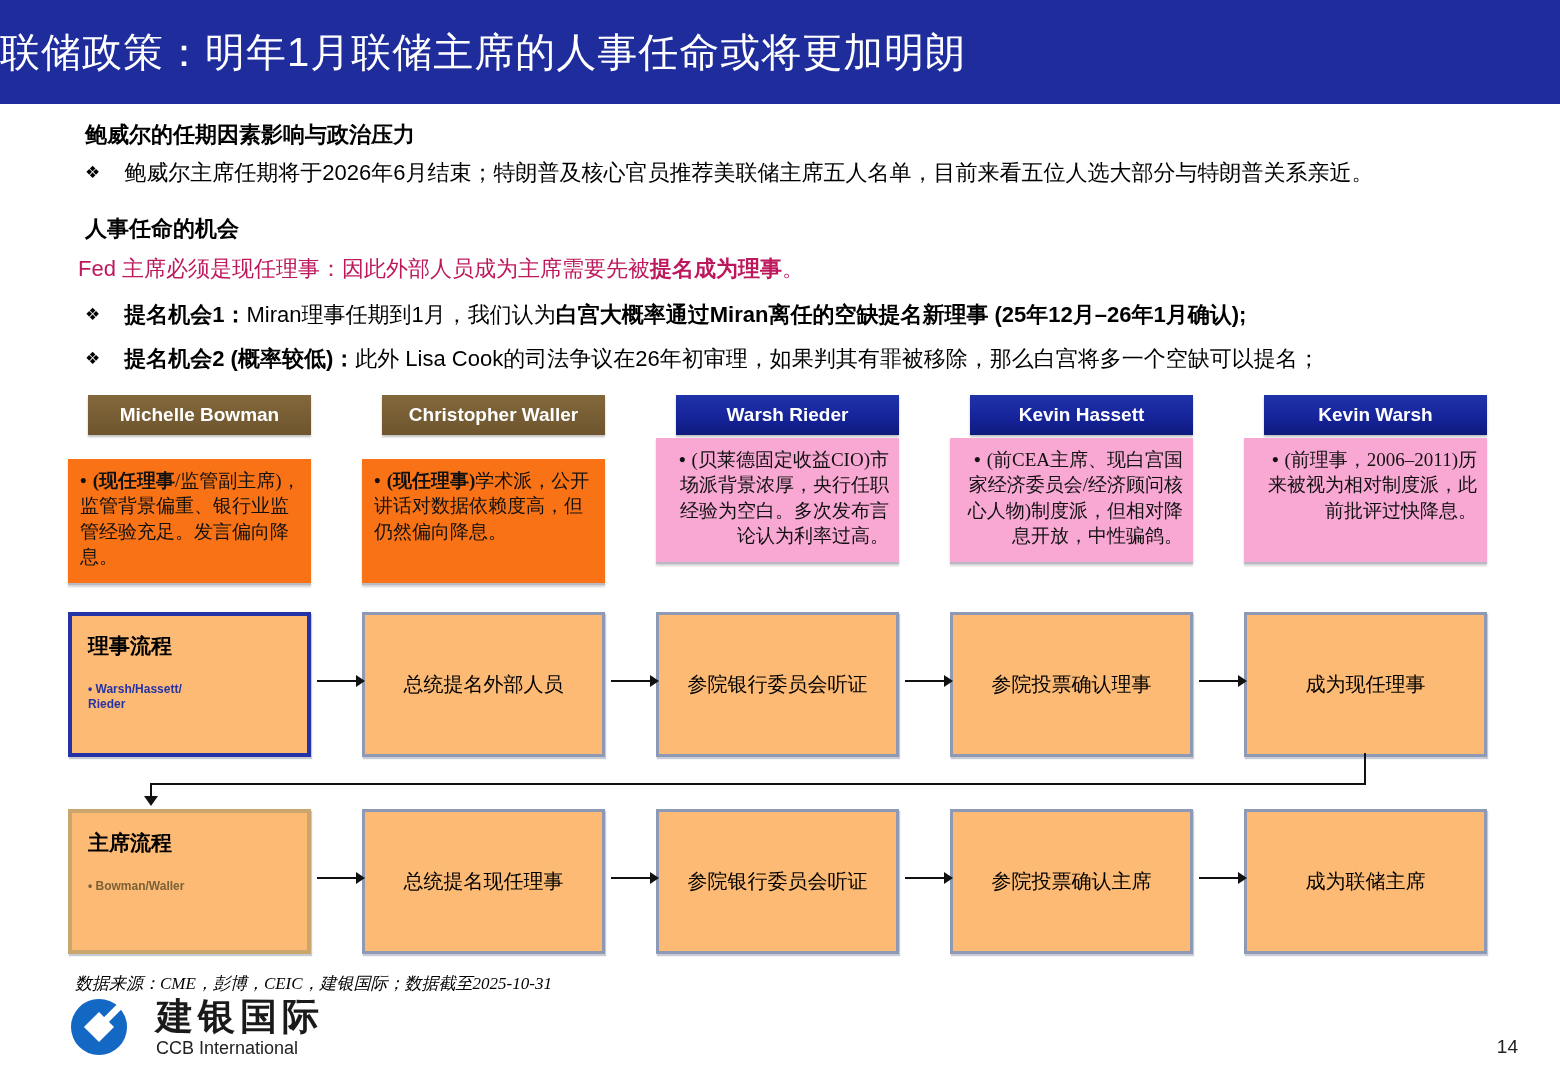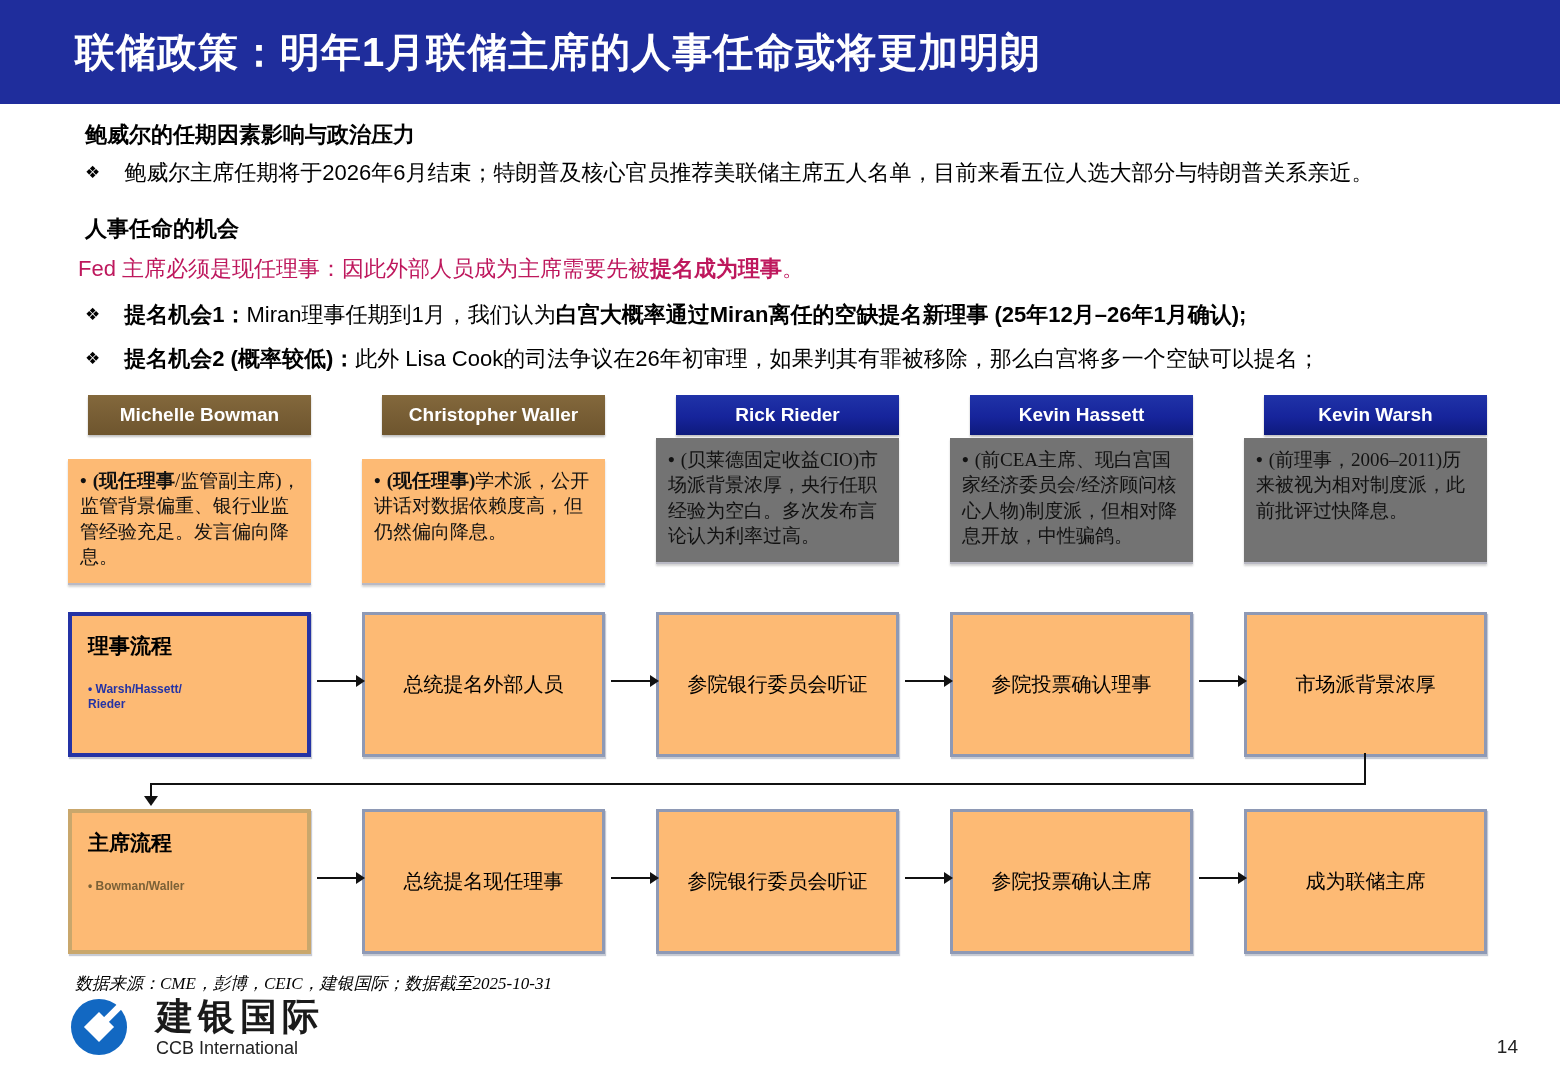--- a/index.html
+++ b/index.html
@@ -3,42 +3,42 @@
 <meta charset="utf-8">
 <style>
   * { margin:0; padding:0; box-sizing:border-box; }
   html,body { background:#ffffff; }
   body { font-family:"Liberation Sans","DejaVu Sans",sans-serif; color:#111; }
   .slide { position:relative; width:1560px; height:1080px; background:#fff; overflow:hidden; }
 
   
   .titlebar { position:absolute; left:0; top:0; width:1560px; height:104px;
               background:#1f2d9c; display:flex; align-items:center; }
-  .titlebar h1 { color:#fff; font-size:40px; font-weight:bold; padding-left:75px; letter-spacing:1px; }
+  .titlebar h1 { color:#fff; font-size:40px; font-weight:normal; letter-spacing:1px; }
 
   
   .sec-h { position:absolute; left:85px; font-size:22px; font-weight:bold; color:#000; }
   .line  { position:absolute; font-size:22px; color:#be185d; width:1430px; }
   .bullet { position:absolute; left:85px; width:1430px; font-size:22px; color:#000; display:flex; }
   .bullet .marker { font-size:17px; margin-right:24px; line-height:30px; flex:none; }
   .bold { font-weight:bold; }
 
   
   .cards { position:absolute; left:68px; top:395px; width:1421px; display:flex; gap:51px; }
   .card { width:243px; flex:none; }
   .card-head { height:40px; display:flex; align-items:center; justify-content:center;
                color:#fff; font-size:19px; font-weight:bold; margin-bottom:3px;
                box-shadow:0 2px 2px rgba(0,0,0,.25);margin-left:20px; }
   .card.gold .card-head { background:linear-gradient(#83683c,#6e552e); }
   .card.blue .card-head { background:linear-gradient(#2033a8 0%,#16249b 55%,#0d1a7c 100%); }
   .card-body { height:126px; padding:9px 10px 9px 12px; font-family:"Liberation Serif","DejaVu Serif",serif;
                font-size:19px; line-height:1.33; border-bottom:2px solid #b9b9c4;
                box-shadow:0 2px 2px rgba(0,0,0,.18); }
-  .card.gold .card-body { background:#fdba74;margin-top:24px; }
-  .card.blue .card-body { background:#737373; }
+  .card.gold .card-body { background:#f97316;margin-top:24px; }
+  .card.blue .card-body { background:#f9a8d4;text-align:right; }
   .card-body .dot { font-weight:bold; margin-right:6px; }
 
   
   .flowrow { position:absolute; left:68px; width:1421px; height:145px; display:flex; align-items:center; }
   .fbox { width:243px; height:145px; flex:none; background:#fdba74; border:3px solid #8e99b5;
           display:flex; align-items:center; justify-content:center; text-align:center;
           font-family:"Liberation Serif","DejaVu Serif",serif; font-size:20px; color:#000;
           box-shadow:1px 2px 1px rgba(130,140,160,.45);margin-top:8px; }
   .fbox.lead { display:block; text-align:left; padding:16px 14px 0 16px; font-family:"Liberation Sans","DejaVu Sans",sans-serif; }
   .fbox.lead .flead-title { font-size:21px; font-weight:bold; color:#000; }
@@ -103,21 +103,21 @@
         <span class="dot">•</span><span class="bold">(现任理事</span><span>/监管副主席)，监管背景偏重、银行业监管经验充足。发言偏向降息。</span>
       </div>
     </div>
     <div class="card gold">
       <div class="card-head">Christopher Waller</div>
       <div class="card-body">
         <span class="dot">•</span><span class="bold">(现任理事)</span><span>学术派，公开讲话对数据依赖度高，但仍然偏向降息。</span>
       </div>
     </div>
     <div class="card blue">
-      <div class="card-head">Rick Rieder</div>
+      <div class="card-head">Warsh Rieder</div>
       <div class="card-body">
         <span class="dot">•</span><span class="bold"></span><span>(贝莱德固定收益CIO)市场派背景浓厚，央行任职经验为空白。多次发布言论认为利率过高。</span>
       </div>
     </div>
     <div class="card blue">
       <div class="card-head">Kevin Hassett</div>
       <div class="card-body">
         <span class="dot">•</span><span class="bold"></span><span>(前CEA主席、现白宫国家经济委员会/经济顾问核心人物)制度派，但相对降息开放，中性骗鸽。</span>
       </div>
     </div>
@@ -145,21 +145,21 @@
         <div class="harrow"></div>
       </div>
     <div class="fbox">参院银行委员会听证</div>
     <div class="gaparrow">
         <div class="harrow"></div>
       </div>
     <div class="fbox">参院投票确认理事</div>
     <div class="gaparrow">
         <div class="harrow"></div>
       </div>
-    <div class="fbox">市场派背景浓厚</div>
+    <div class="fbox">成为现任理事</div>
   </div>
 
   <div class="conn" style="left:1364px; top:753px; width:2px; height:31px"></div>
   <div class="conn" style="left:150px; top:783px; width:1216px; height:2px"></div>
   <div class="conn" style="left:150px; top:784px; width:2px; height:13px"></div>
   <div class="conn-arrowhead" style="left:144px; top:796px"></div>
 
   <div class="flowrow row2" style="top:805px">
     <div class="fbox lead">
       <div class="flead-title">主席流程</div>

